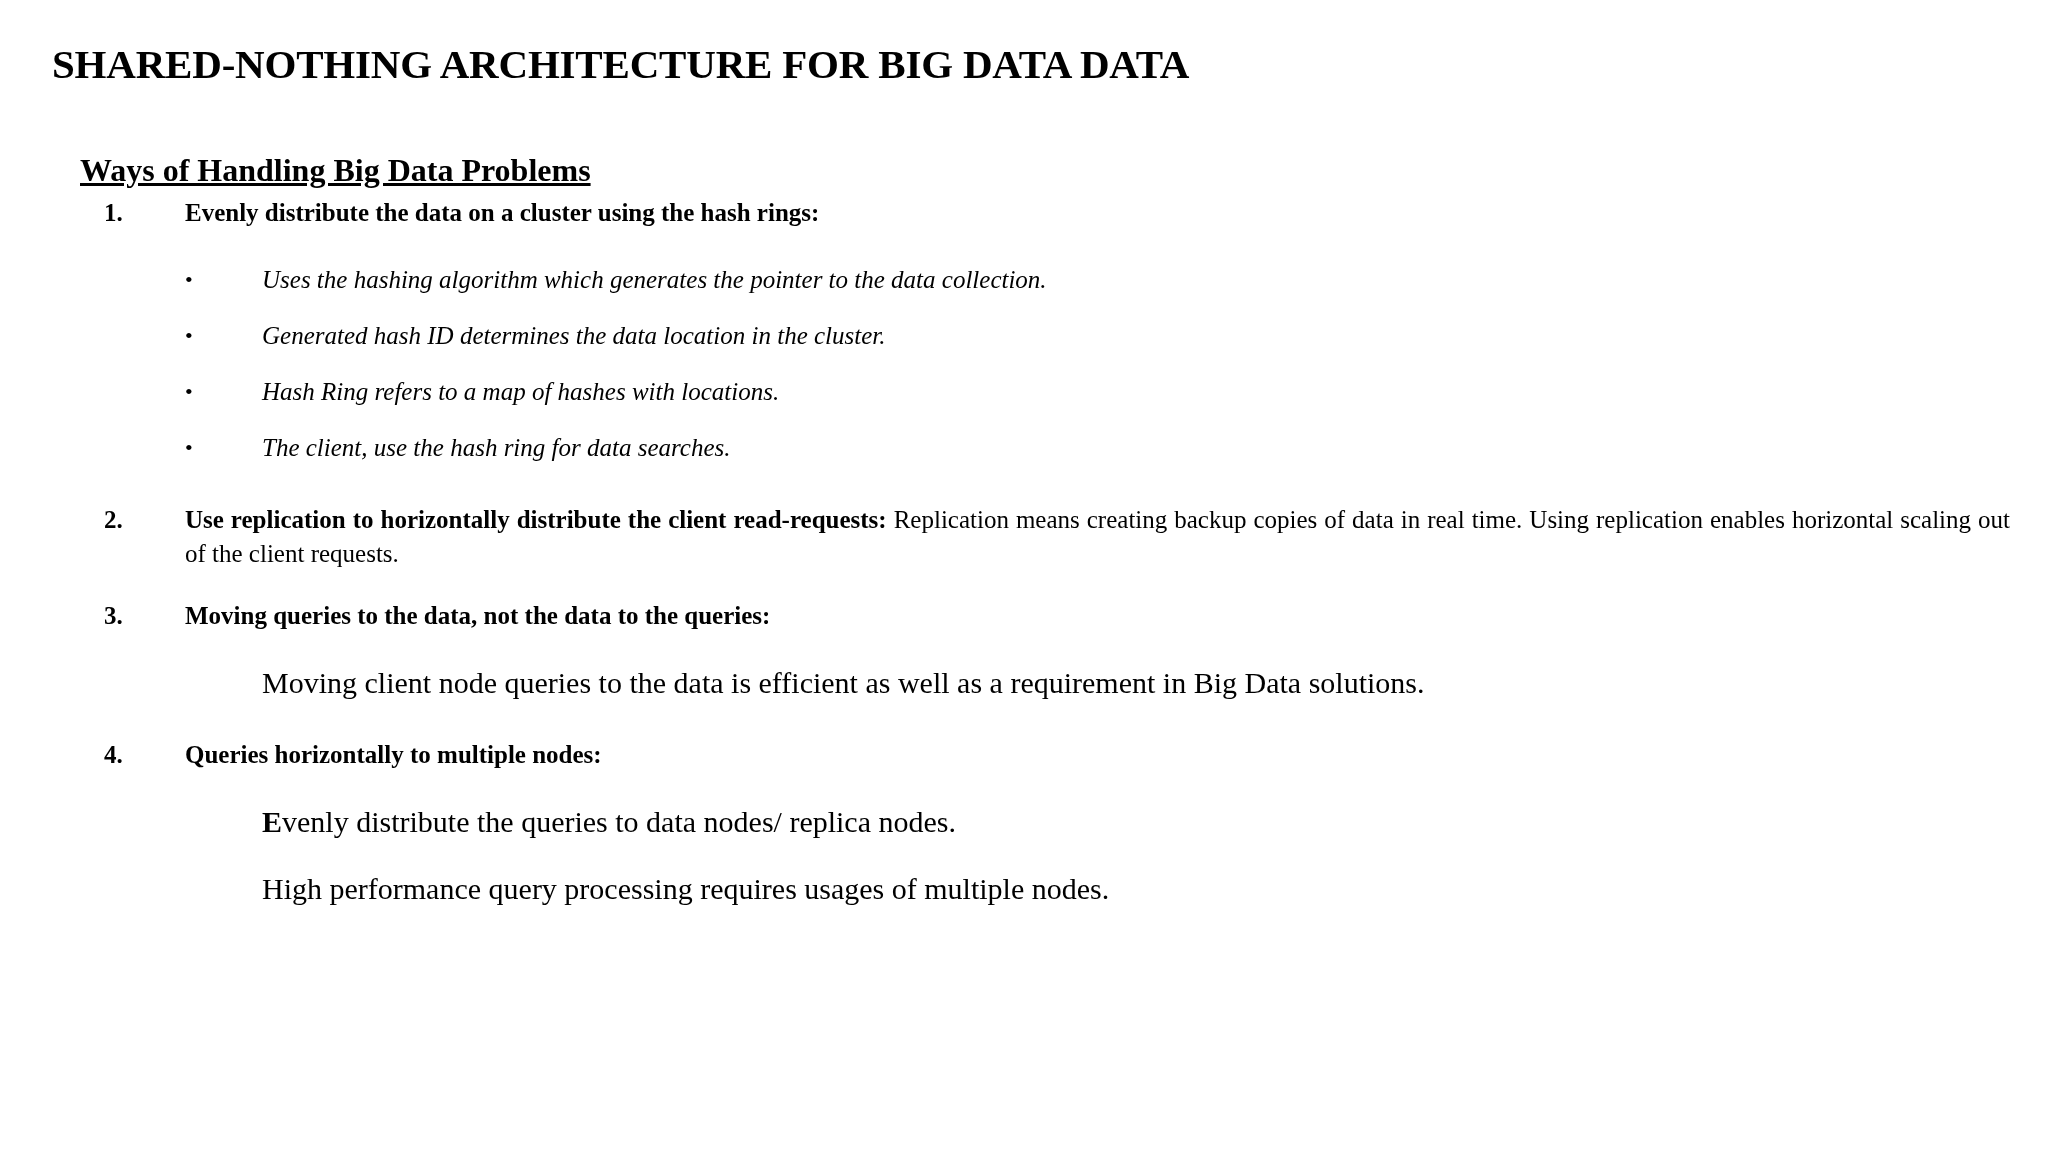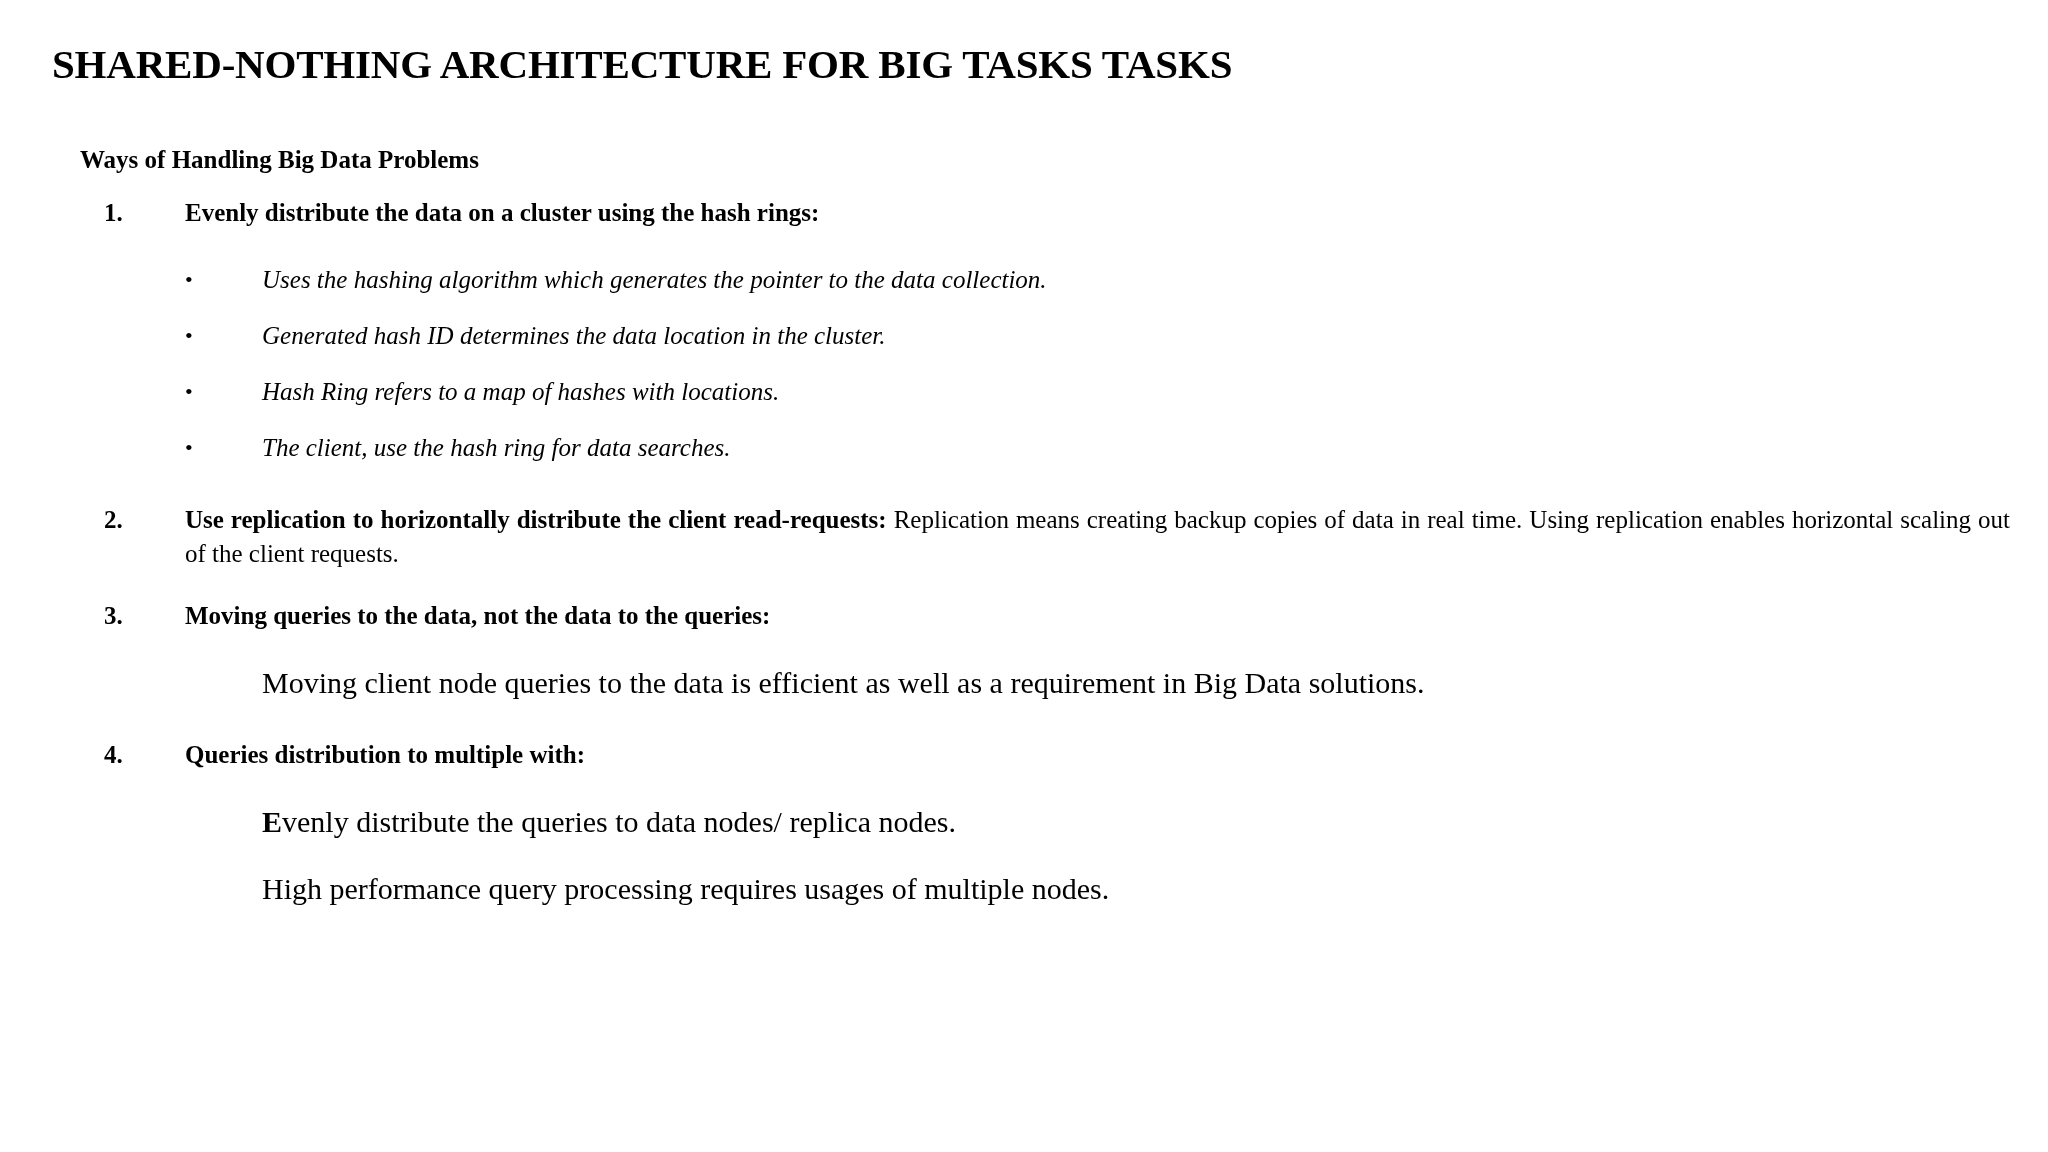--- a/index.html
+++ b/index.html
@@ -33,24 +33,25 @@
     letter-spacing: -0.2px;
     line-height: 1.15;
     white-space: nowrap;
   }
 
   
   .doc-subtitle {
     position: absolute;
     left: 80px;
     top: 124px;
-    font-size: 25px;
+    font-size: 32px;
     font-weight: bold;
     line-height: 1.2;
     white-space: nowrap;
+    text-decoration: underline;
   }
 
   
   .body-list {
     position: absolute;
     left: 0;
     top: 196px;
     width: 2048px;
   }
 
@@ -130,21 +131,21 @@
   .gap-sm { height: 22px; }
   .gap-md { height: 28px; }
   .gap-lg { height: 33px; }
   .gap-xl { height: 38px; }
 </style>
 </head>
 <body>
 
 <div class="page">
 
-  <h1 class="doc-title">SHARED-NOTHING ARCHITECTURE FOR BIG TASKS TASKS</h1>
+  <h1 class="doc-title">SHARED-NOTHING ARCHITECTURE FOR BIG DATA DATA</h1>
 
   <h2 class="doc-subtitle">Ways of Handling Big Data Problems</h2>
 
   <div class="body-list">
 
     <div class="num-item">
       <div class="num-marker">1.</div>
       <div class="num-body">
         <span class="num-head">Evenly distribute the data on a cluster using the hash rings:</span>
       </div>
@@ -192,21 +193,21 @@
 
     <div class="gap-lg"></div>
 
     <div class="sub-para">Moving client node queries to the data is efficient as well as a requirement in Big Data solutions.</div>
 
     <div class="gap-xl"></div>
 
     <div class="num-item">
       <div class="num-marker">4.</div>
       <div class="num-body">
-        <span class="num-head">Queries distribution to multiple with:</span>
+        <span class="num-head">Queries horizontally to multiple nodes:</span>
       </div>
     </div>
 
     <div class="gap-lg"></div>
 
     <div class="sub-para"><span class="lead-bold">E</span><span>venly distribute the queries to data nodes/ replica nodes.</span></div>
 
     <div class="gap-lg"></div>
 
     <div class="sub-para">High performance query processing requires usages of multiple nodes.</div>

